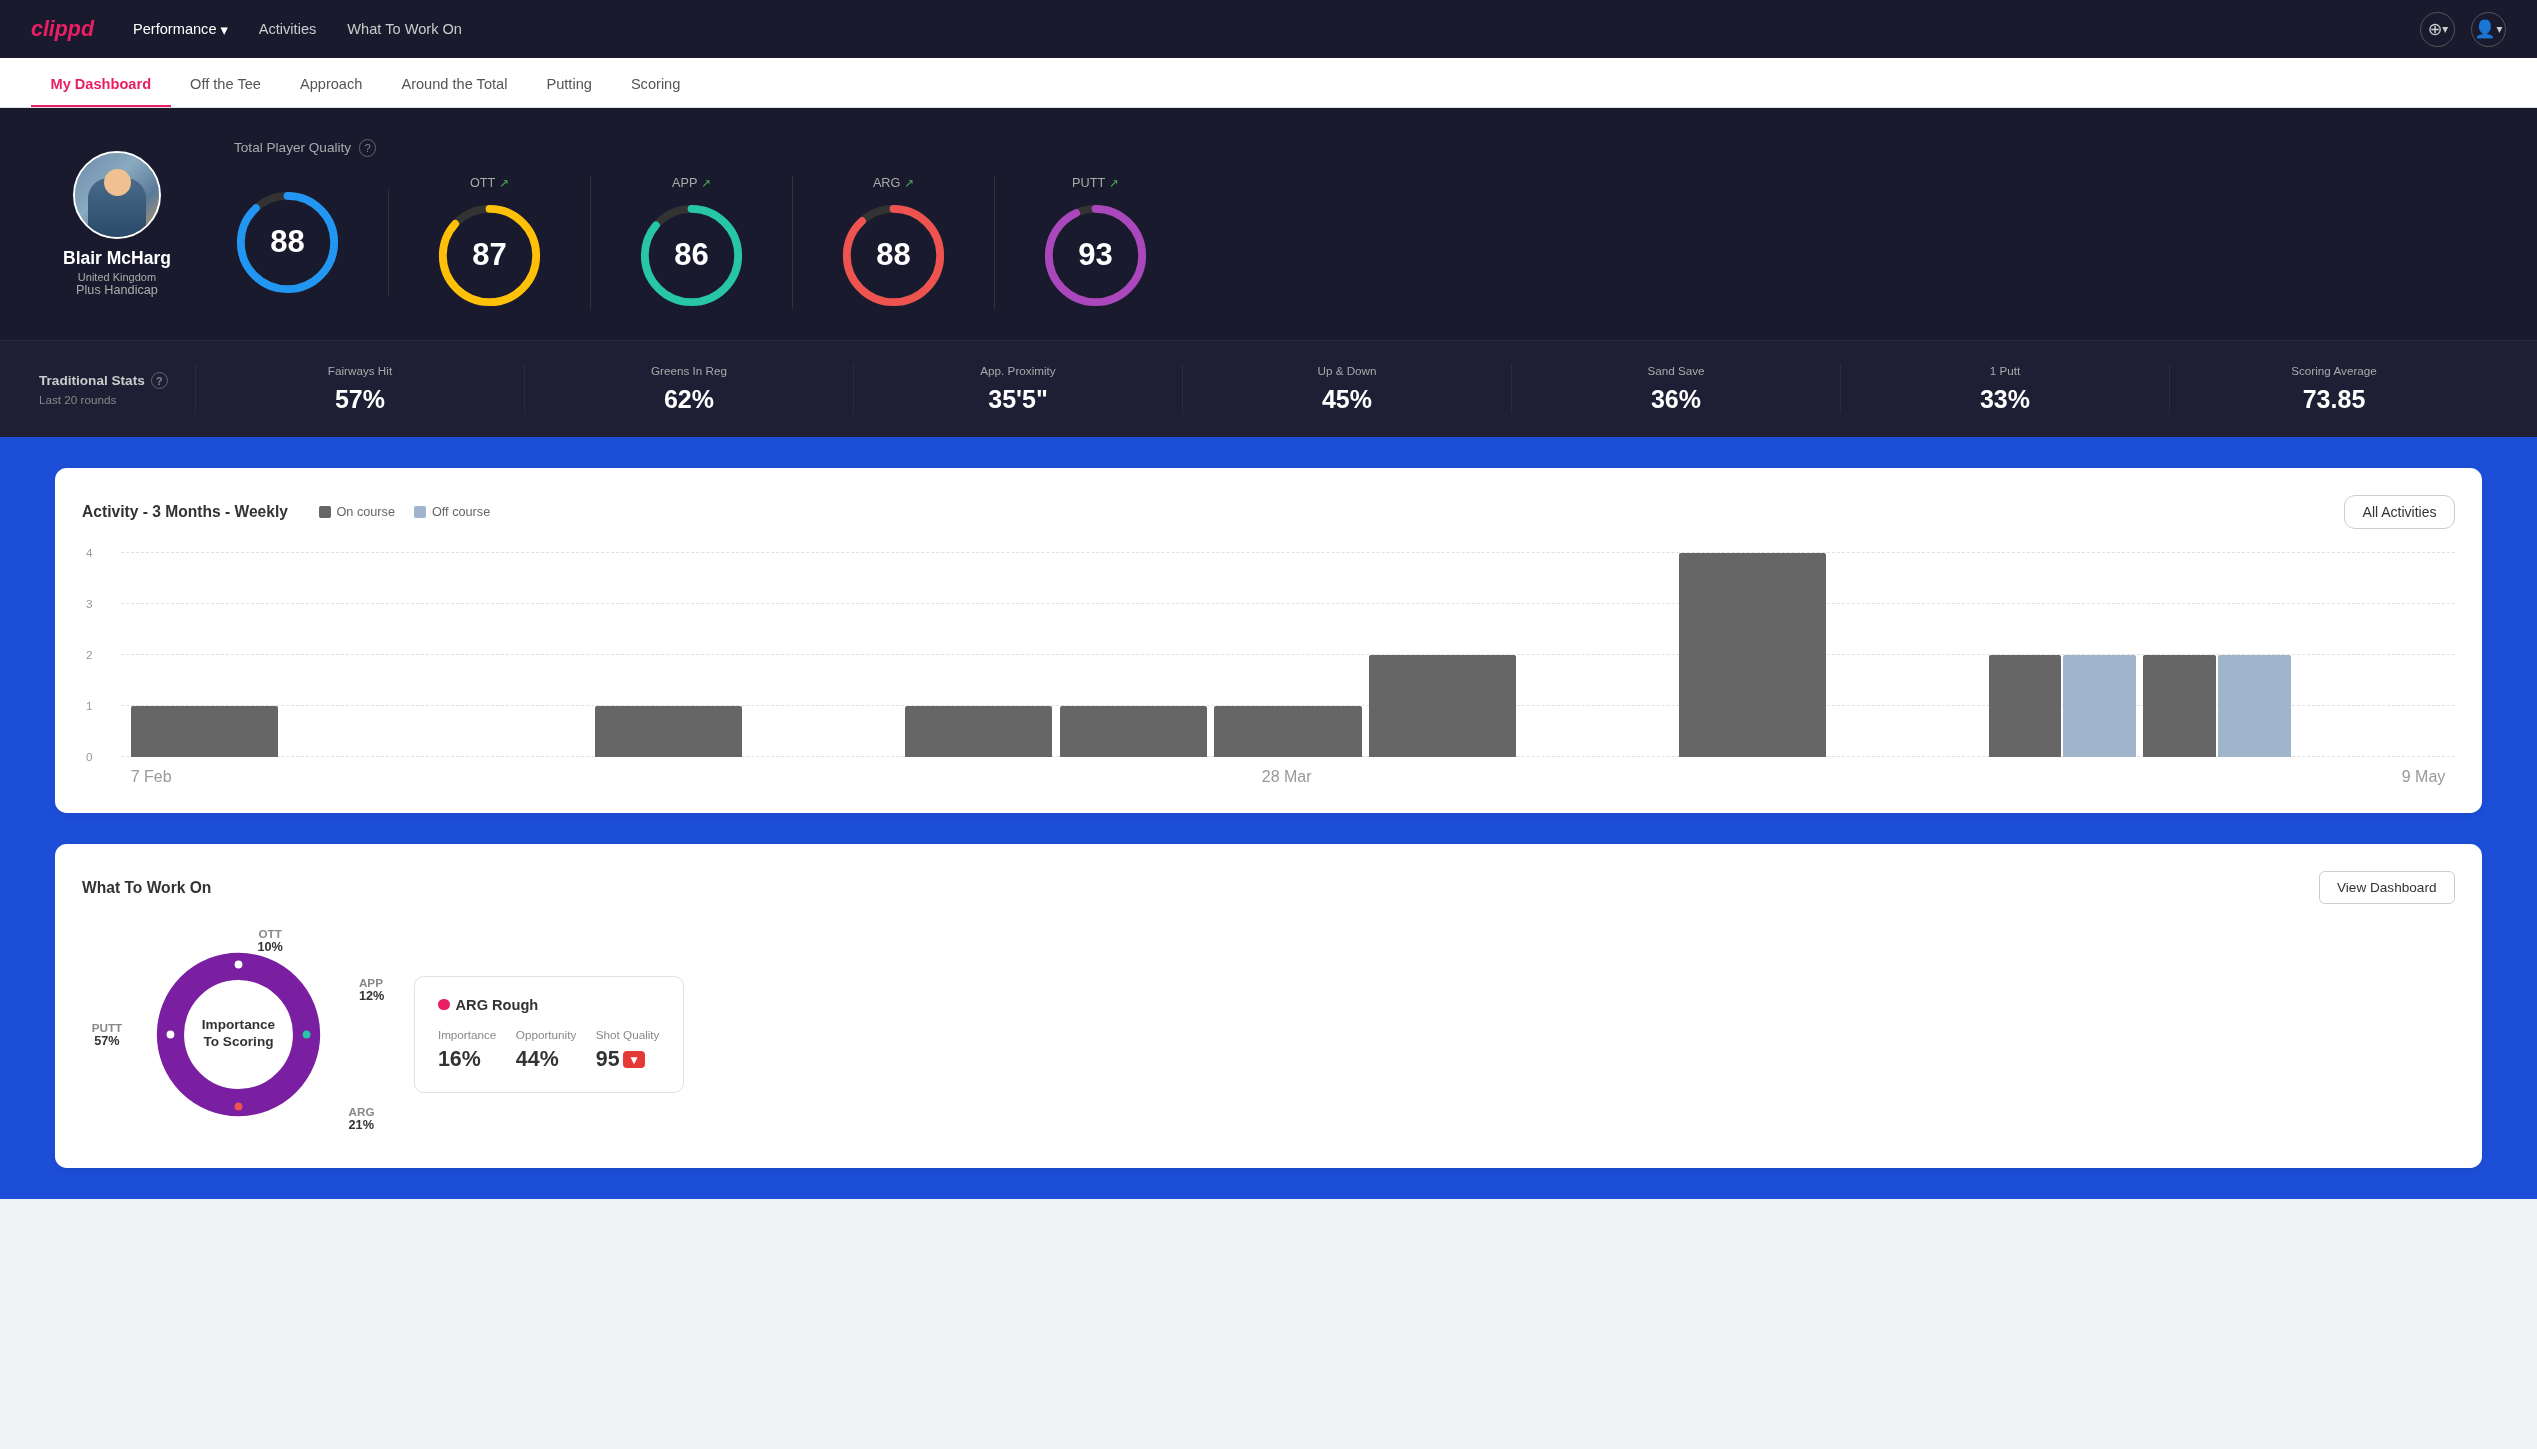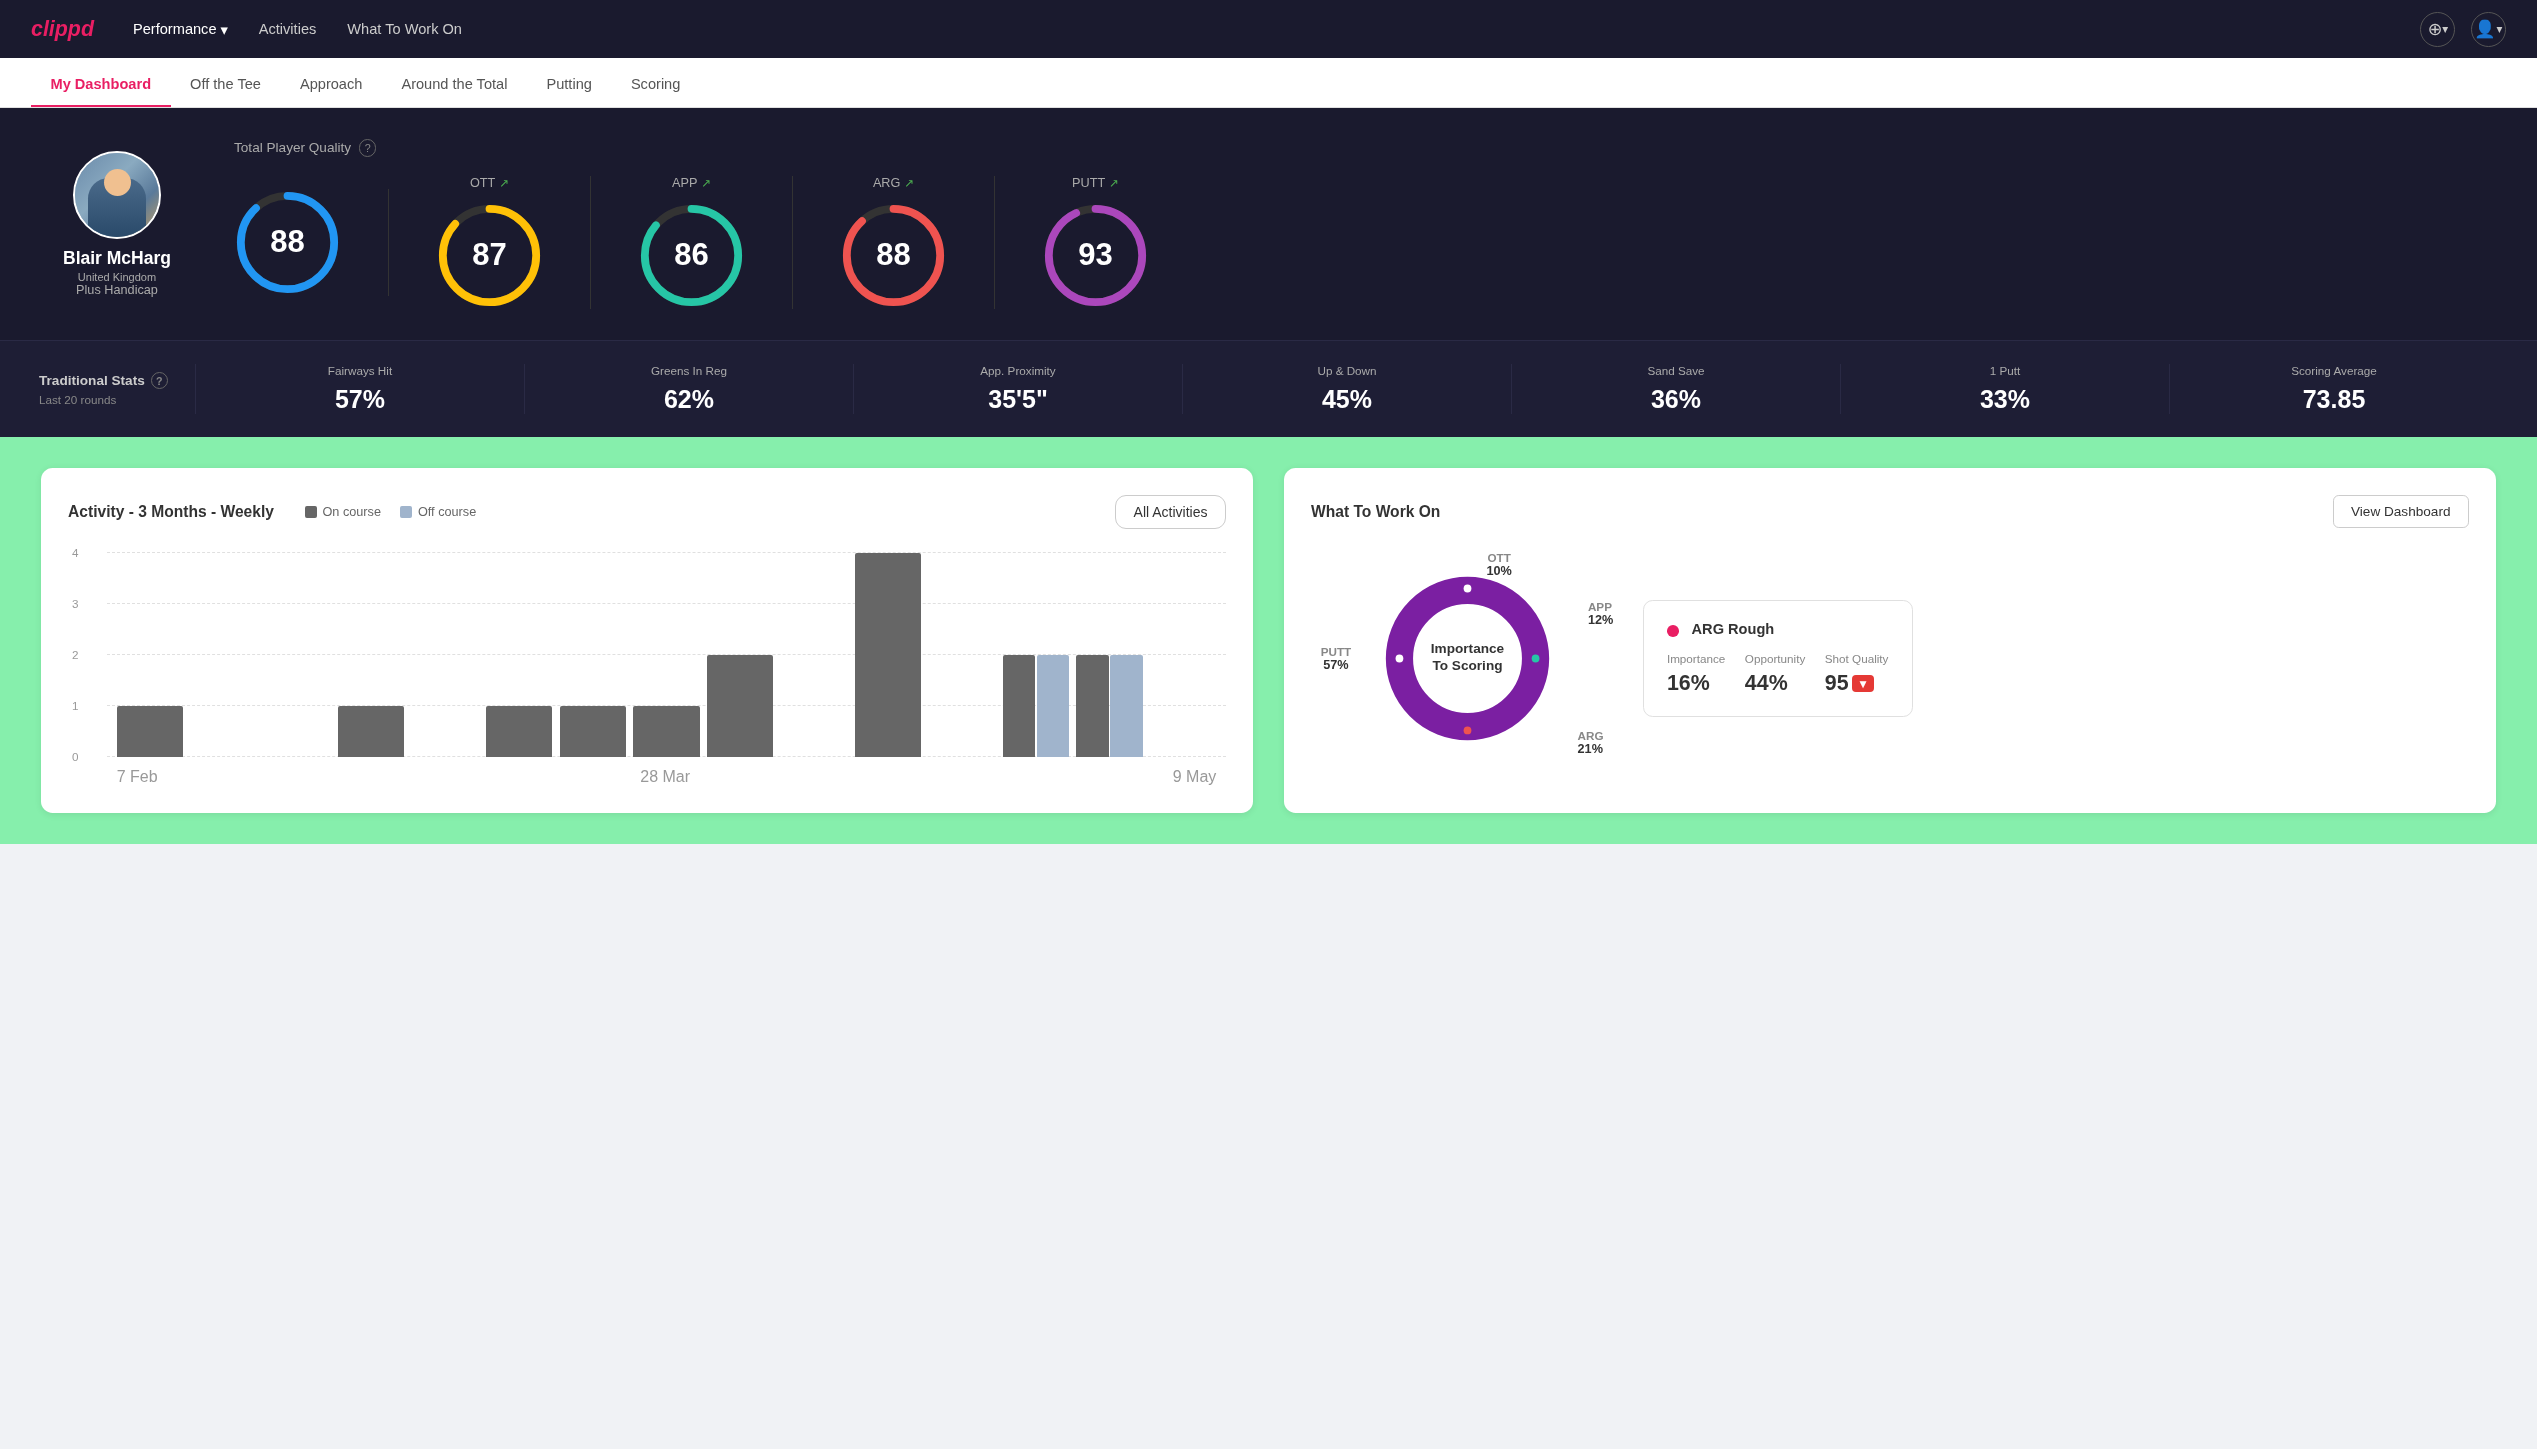--- a/index.html
+++ b/index.html
@@ -140,24 +140,25 @@
       flex: 1;
       text-align: center;
       padding: 0 19.5px;
       border-left: 1px solid #2a2a45;
     }
     .trad-stat-name { font-size: 11.7px; color: #aaa; margin-bottom: 7.8px; }
     .trad-stat-value { font-size: 25px; font-weight: 700; color: #fff; }
 
     
     .main-content {
-      padding: 31px 41px;
+      padding: 31px 55px;
       display: flex;
       gap: 31px;
-      background: #86efac;
+      background: #1d4ed8;
+      flex-direction: column;
     }
 
     
     .activity-card {
       background: #fff;
       border-radius: 11.7px;
       padding: 27px;
       flex: 1;
       color: #333;
       box-shadow: 0 1.9px 7.8px rgba(0,0,0,0.08);
@@ -245,22 +246,22 @@
     .wtwo-content { display: flex; align-items: center; gap: 19.5px; }
 
     .info-card {
       border: 1px solid #e0e0e0;
       border-radius: 9.7px;
       padding: 19.5px 23.4px;
       min-width: 214px;
     }
     .info-card-title {
       display: flex;
-      align-items: flex-end;
-      gap: 13px;
+      align-items: center;
+      gap: 6px;
       font-size: 14.6px;
       font-weight: 600;
       color: #333;
       margin-bottom: 15.6px;
     }
     .pink-dot { width: 11.7px; height: 11.7px; border-radius: 50%; background: #e91e63; flex-shrink: 0; }
     .info-metrics { display: flex; gap: 19.5px; }
     .info-metric { text-align: center; }
     .info-metric-label { font-size: 11.7px; color: #888; margin-bottom: 5.8px; }
     .info-metric-value { font-size: 21.4px; font-weight: 700; color: #333; display: flex; align-items: center; gap: 3.9px; }

